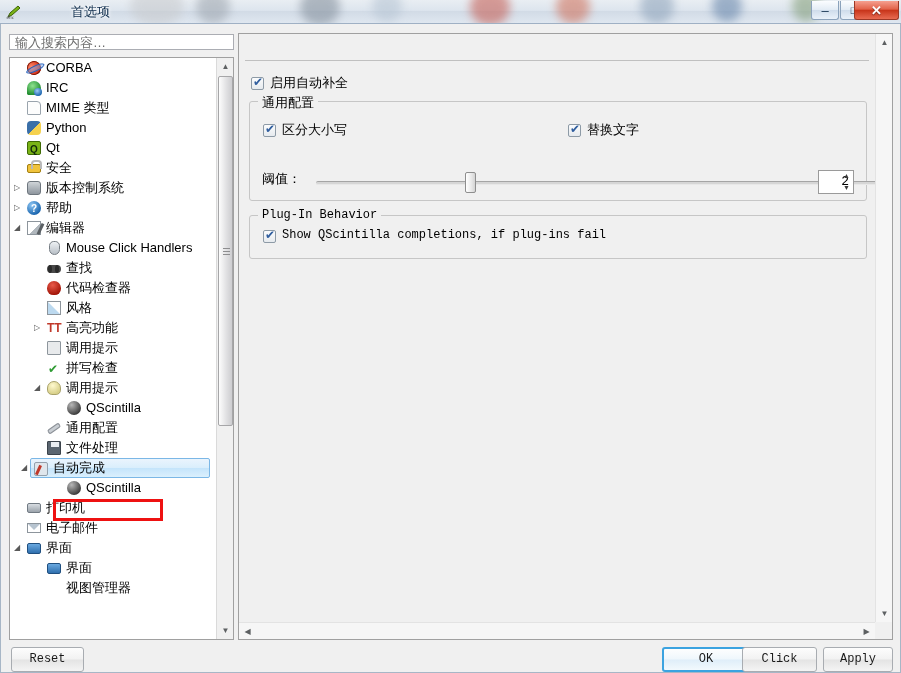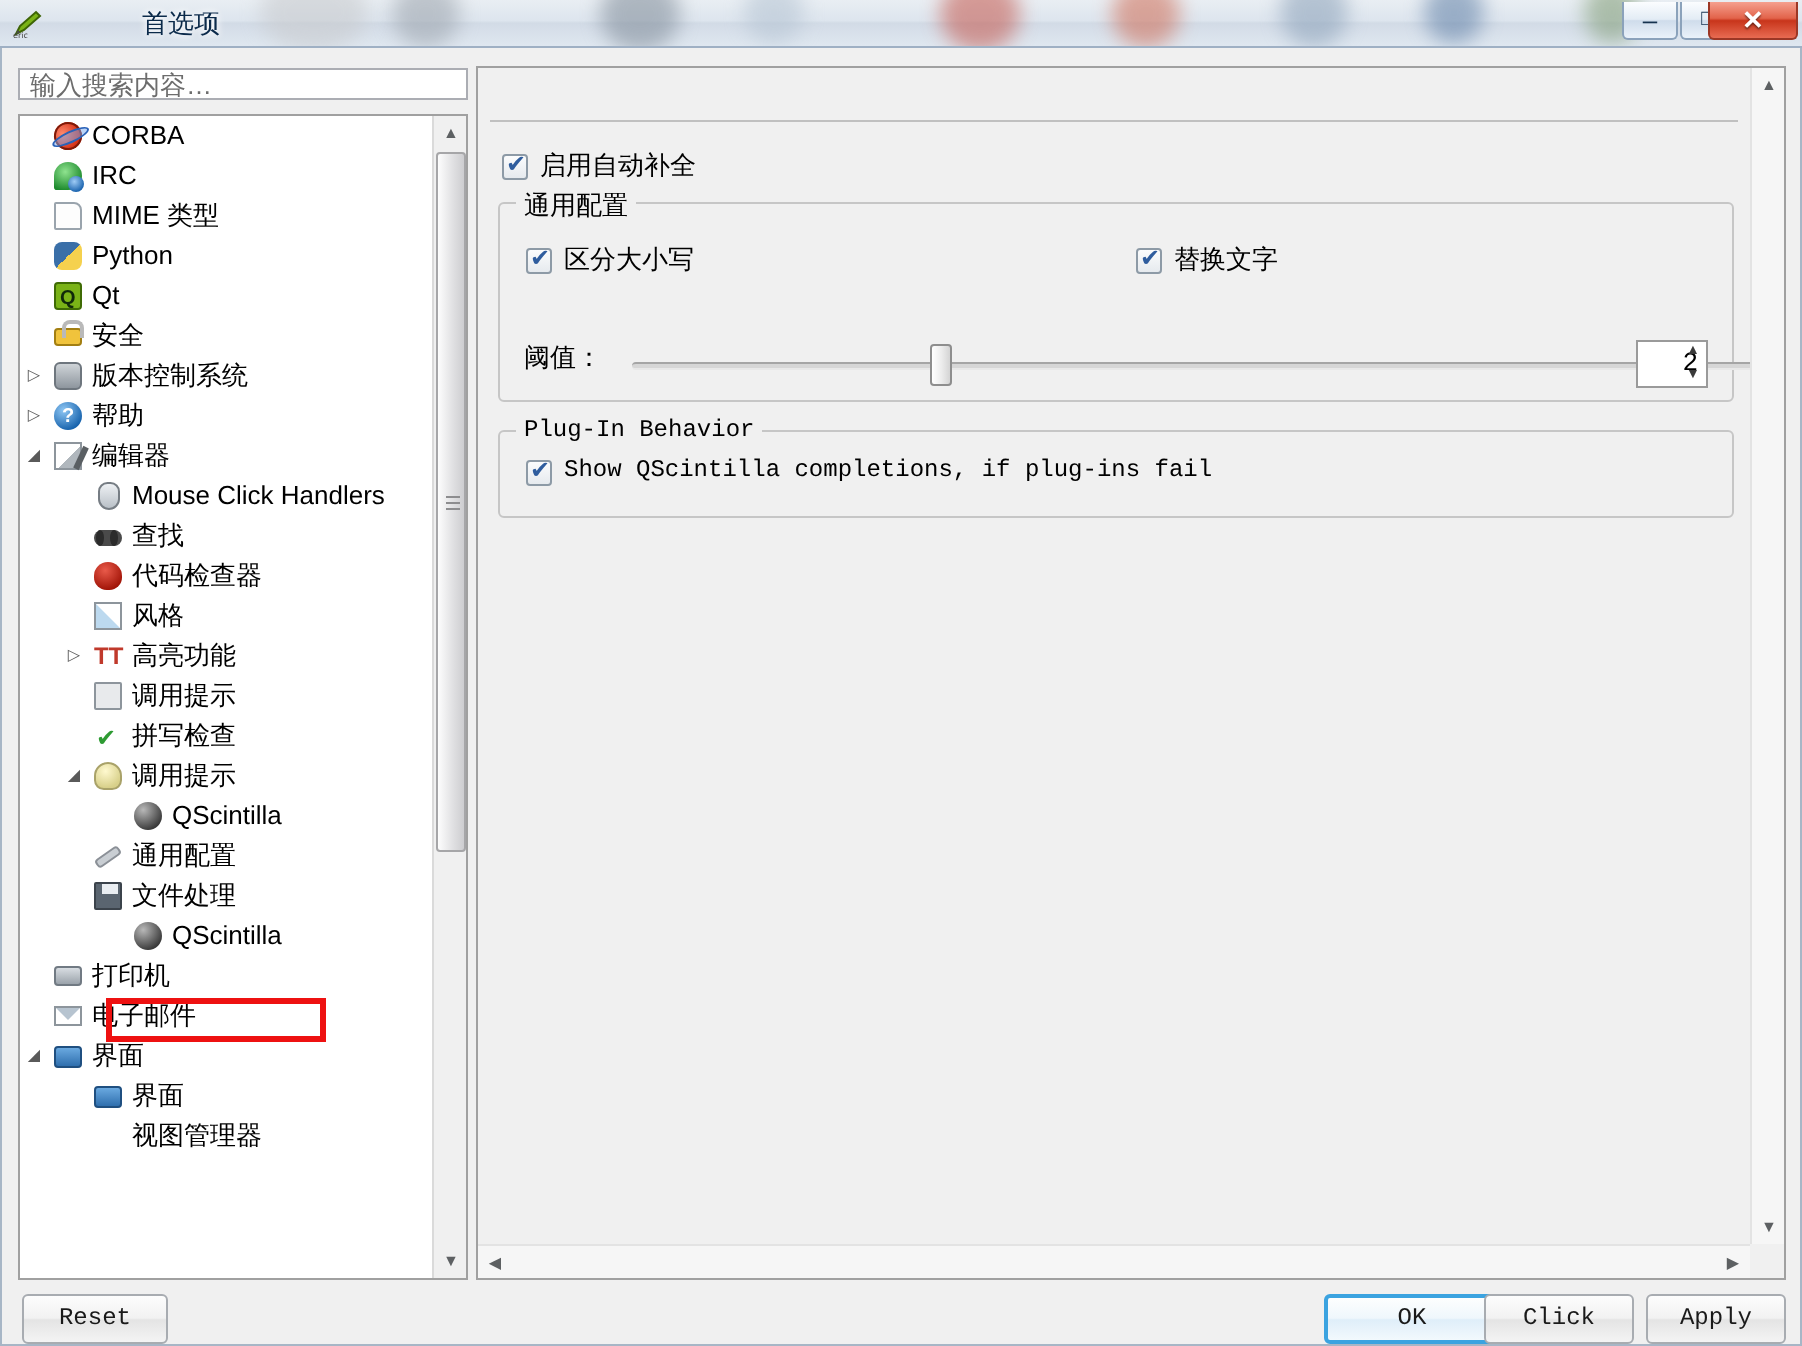--- a/index.html
+++ b/index.html
@@ -456,20 +456,27 @@
             <span class="ic ic-wrench"></span>
           </span>
           <span class="tlabel" style="left: 56px;">通用配置</span>
         </div>
         <div class="tree-row">
           <span class="ticon" style="left: 37px;">
             <span class="ic ic-save"></span>
           </span>
           <span class="tlabel" style="left: 56px;">文件处理</span>
         </div>
+        <div class="tree-row selected" style="margin-left: 20px; width: 180px;">
+          <span class="arrow open" style="left: -14px;"></span>
+          <span class="ticon" style="left: 3px;">
+            <span class="ic ic-auto"></span>
+          </span>
+          <span class="tlabel" style="left: 22px;">自动完成</span>
+        </div>
         <div class="tree-row">
           <span class="ticon" style="left: 57px;">
             <span class="ic ic-sphere"></span>
           </span>
           <span class="tlabel" style="left: 76px;">QScintilla</span>
         </div>
         <div class="tree-row">
           <span class="ticon" style="left: 17px;">
             <span class="ic ic-printer"></span>
           </span>

